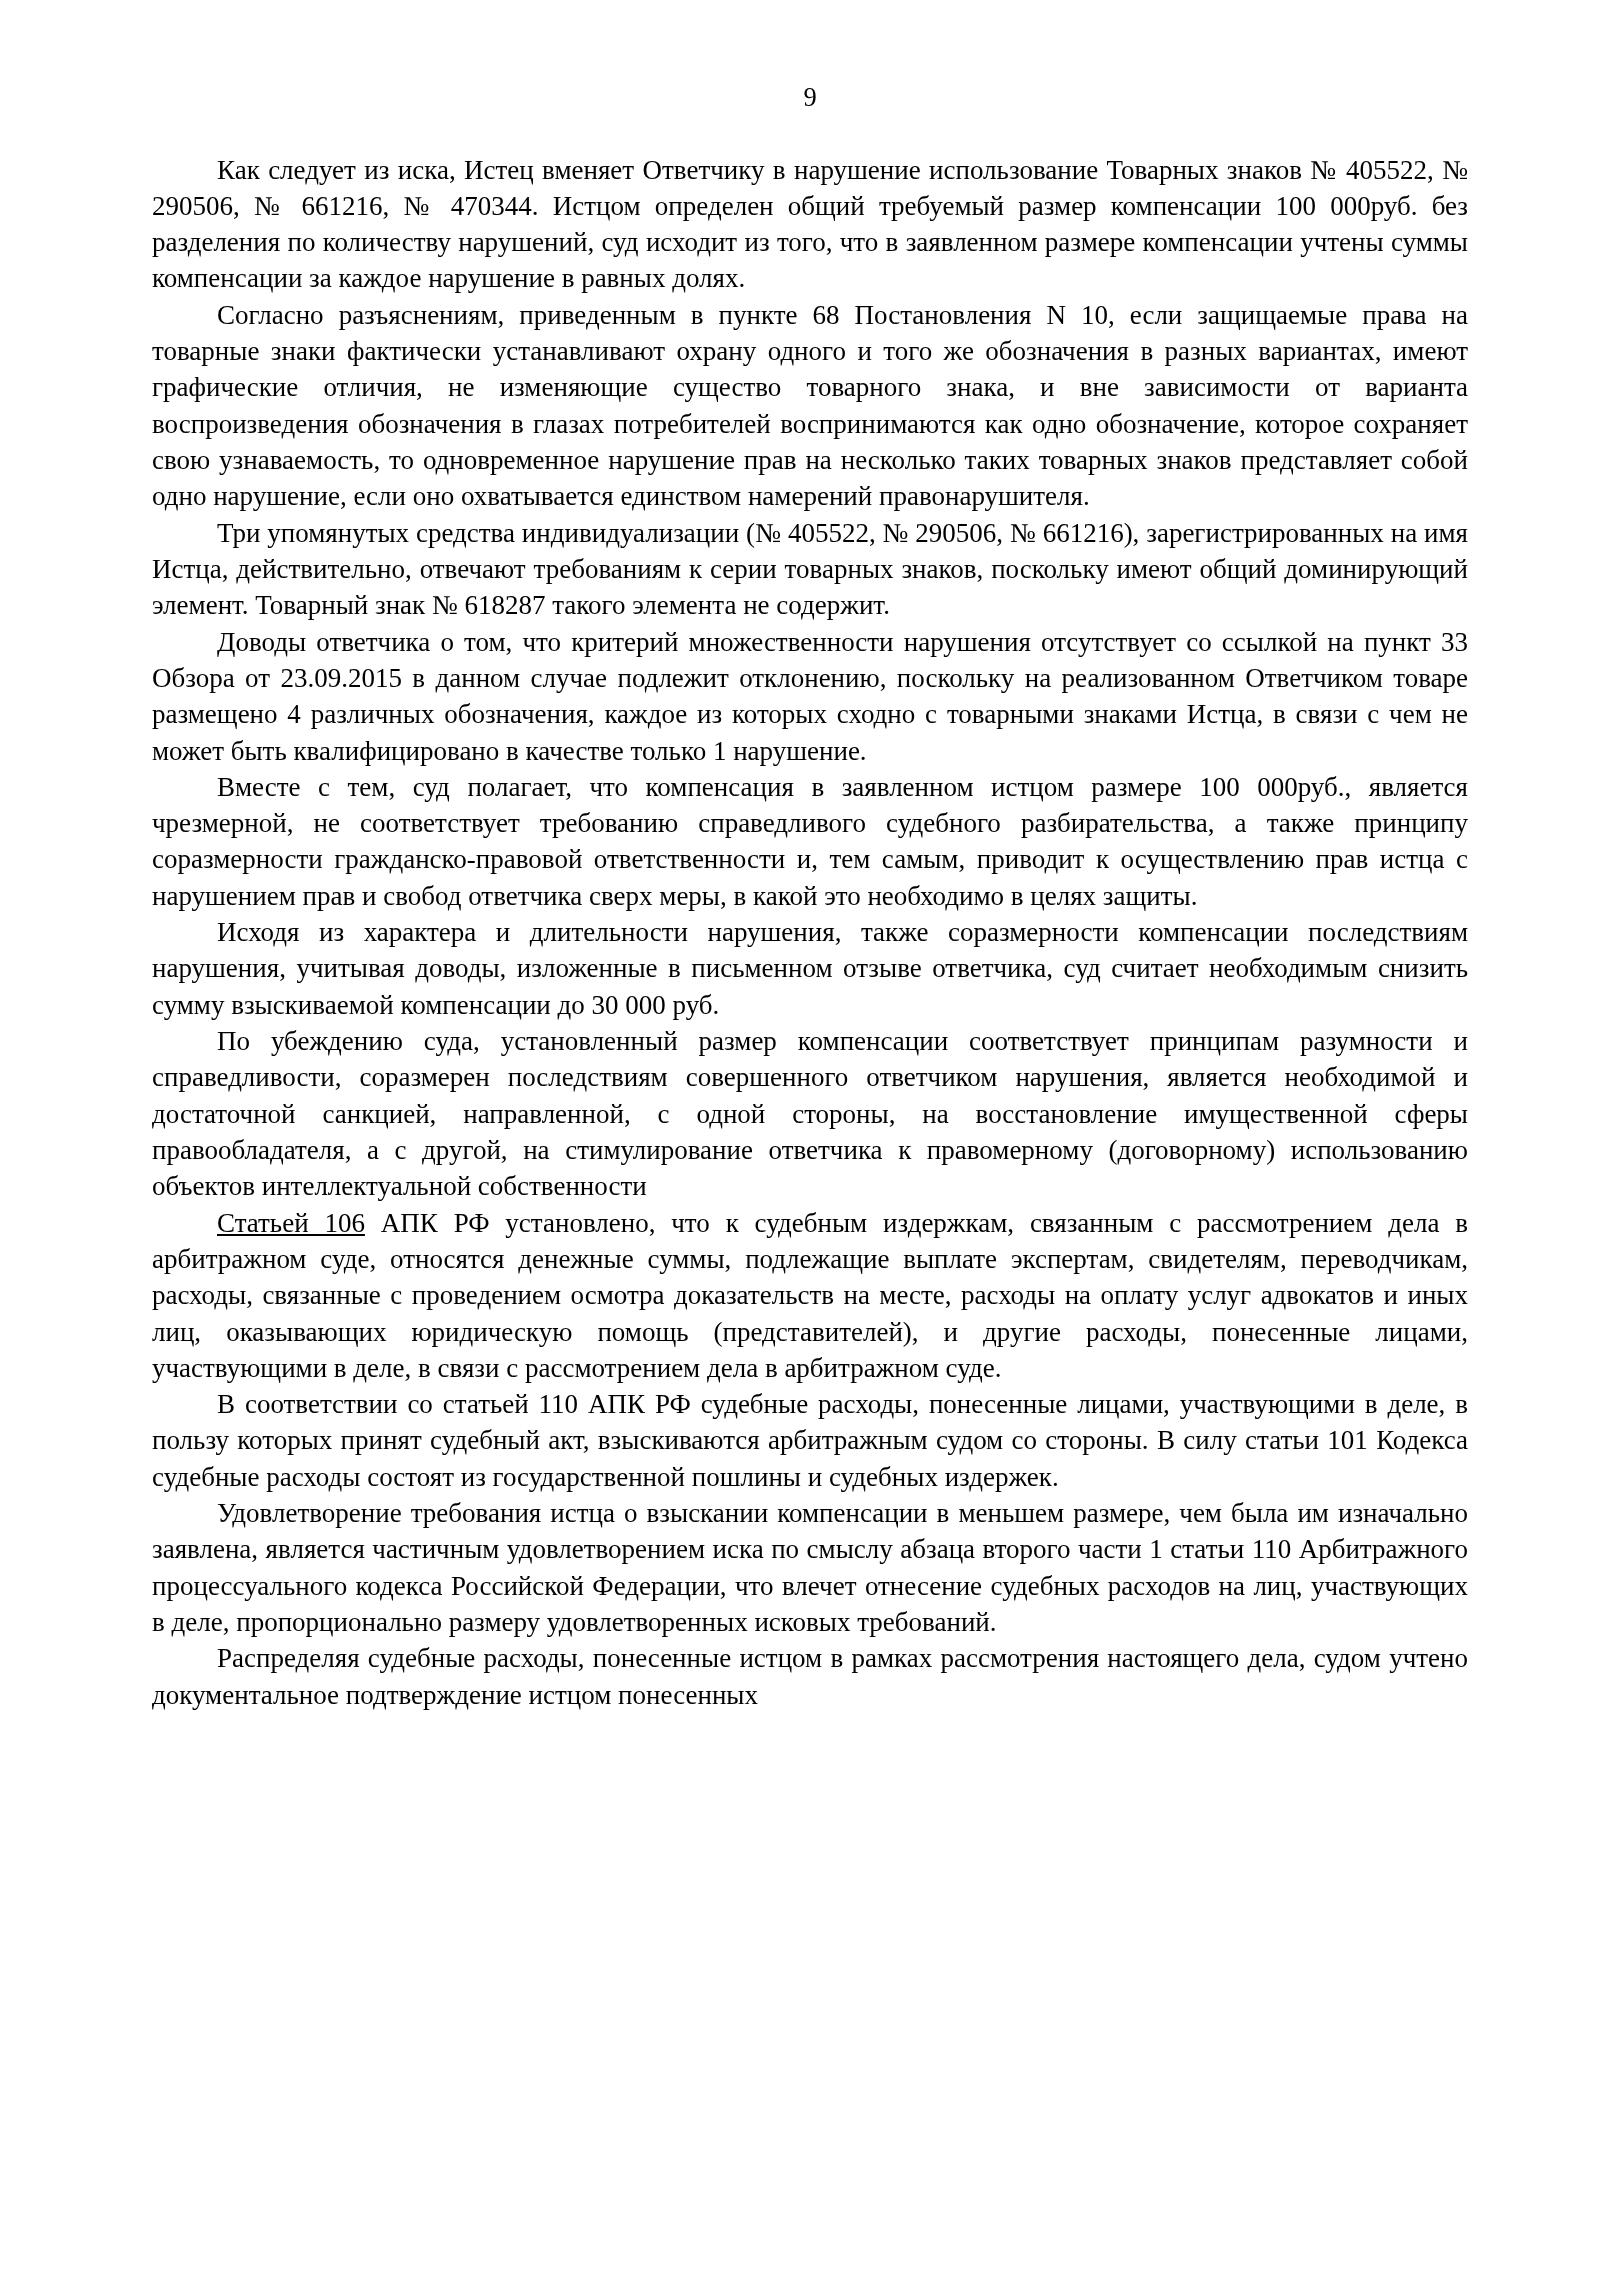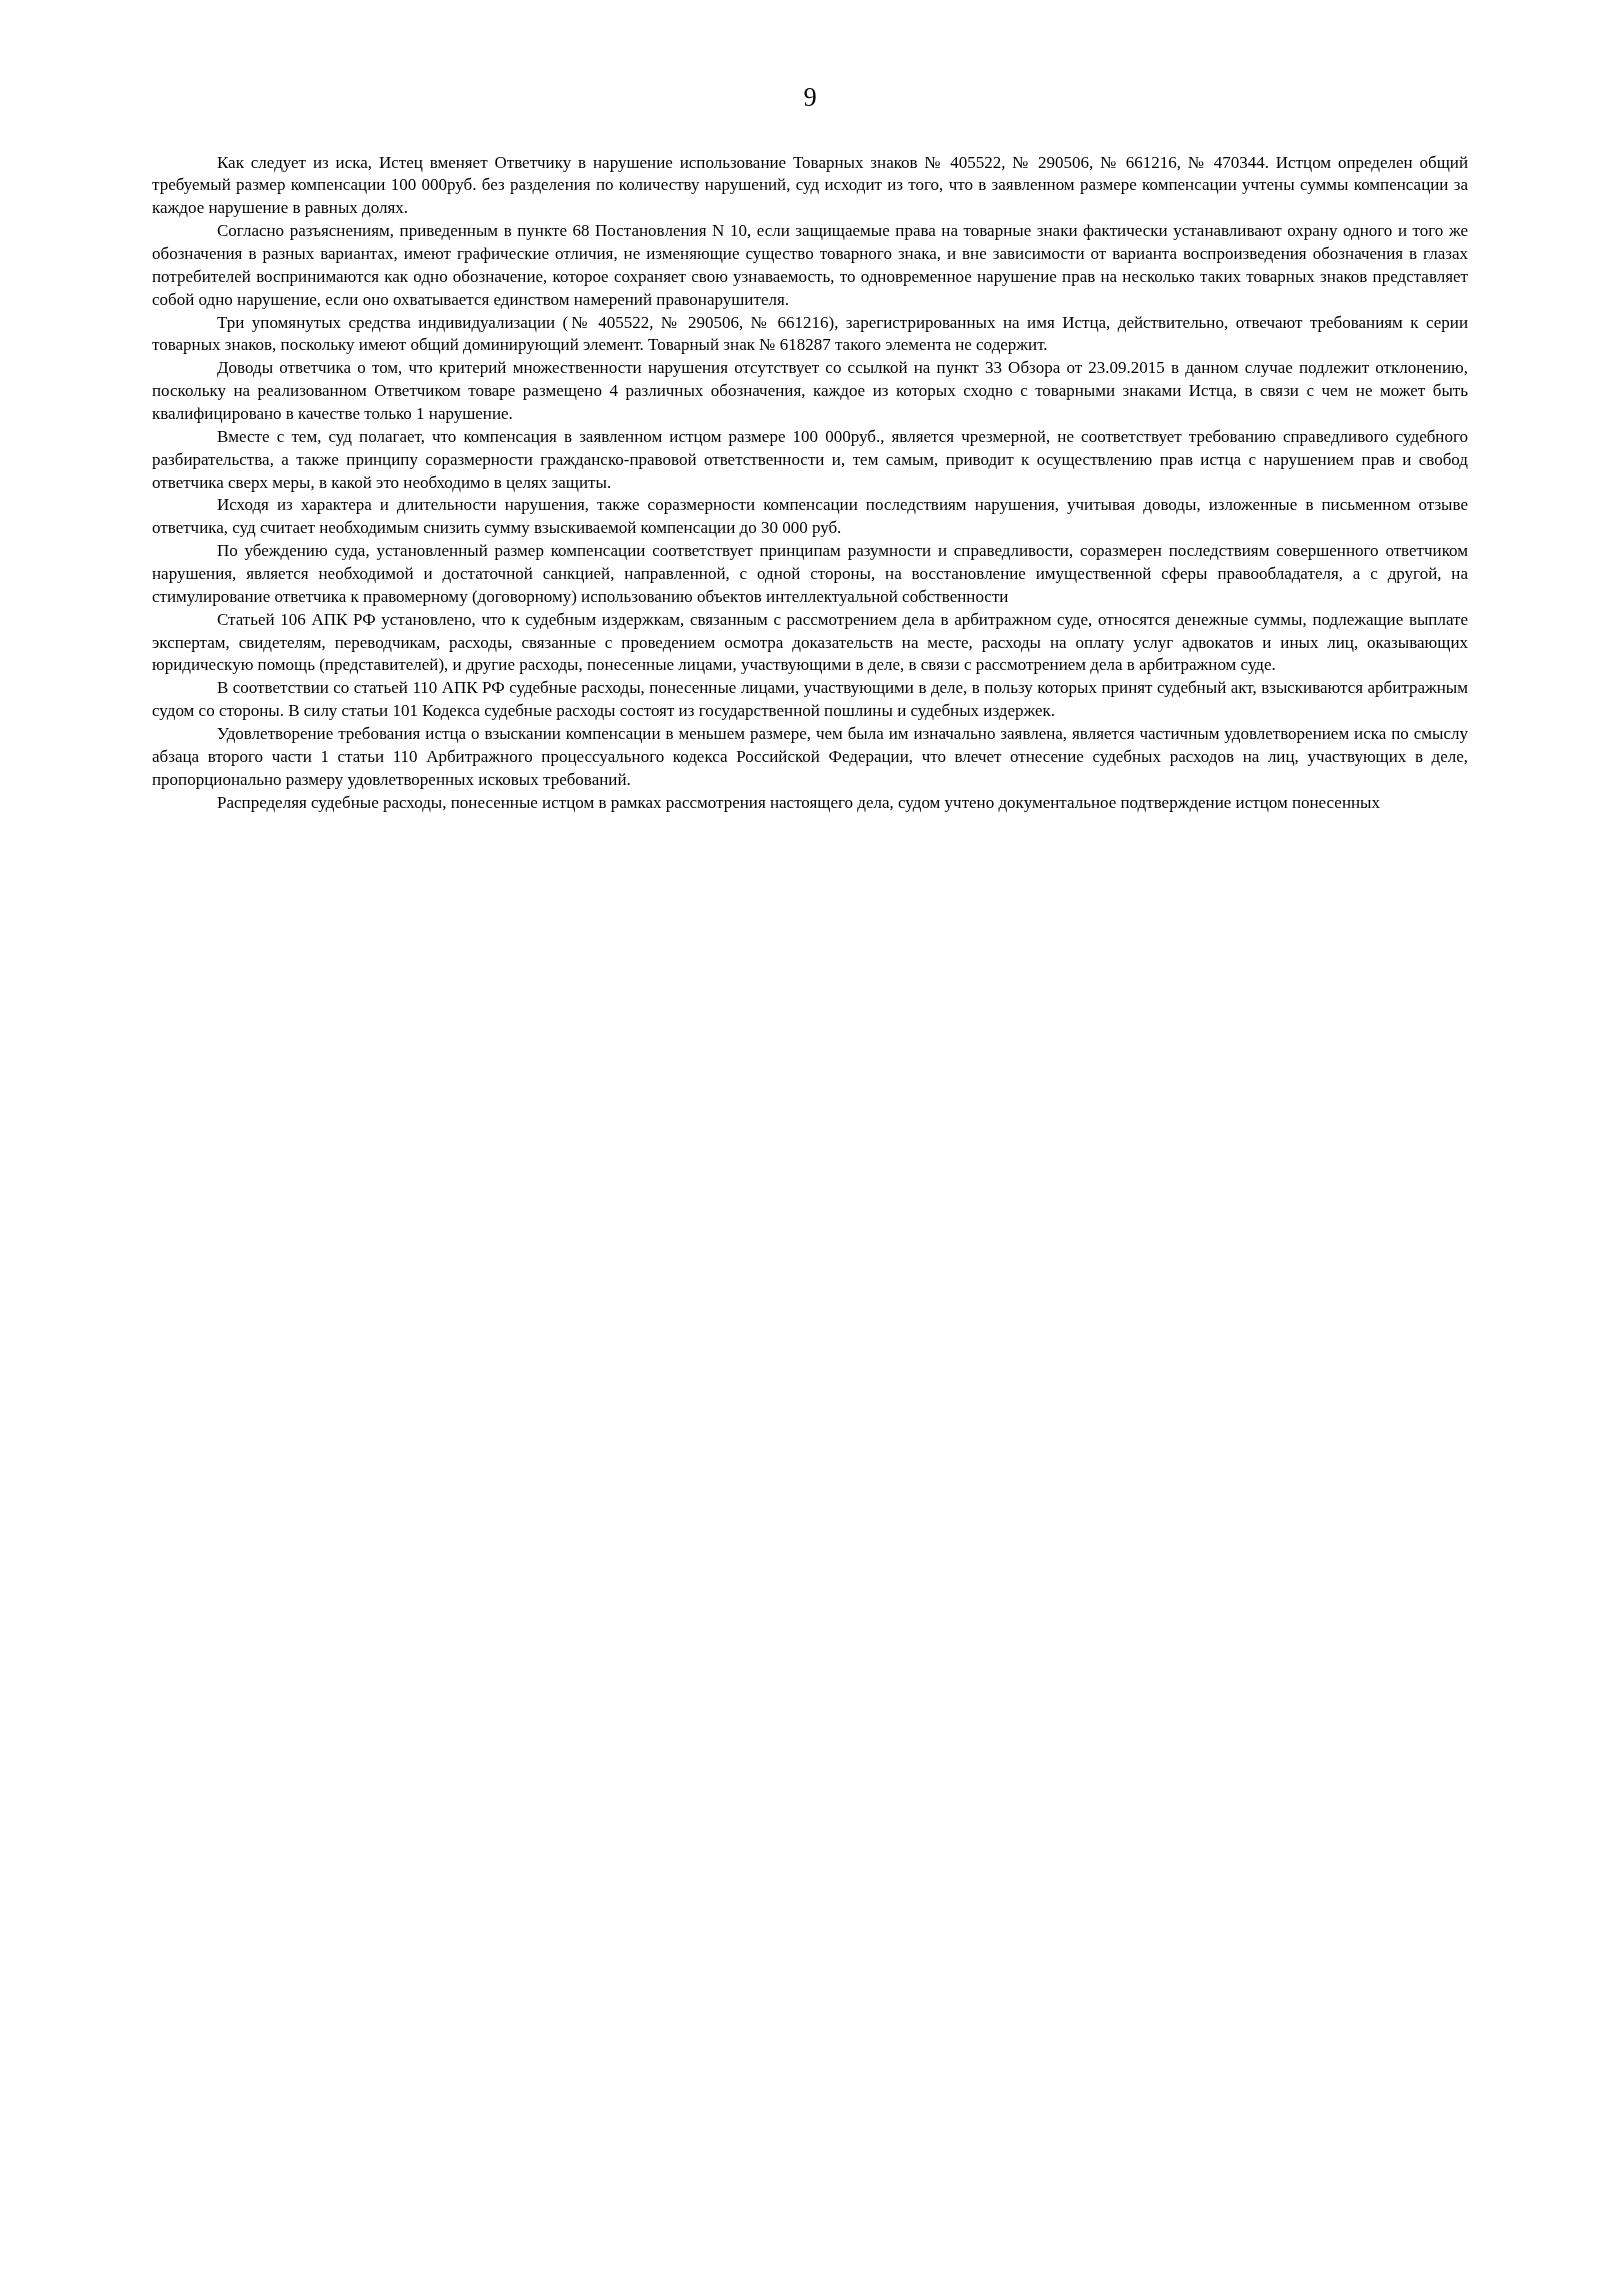--- a/index.html
+++ b/index.html
@@ -18,30 +18,31 @@
     color: #000000;
   }
   .page-number {
     text-align: center;
     font-size: 26.5px;
     line-height: 1;
     margin-bottom: 41px;
     font-family: "Liberation Serif", serif;
   }
   .body-text {
-    font-size: 17px;
+    font-size: 27px;
     line-height: 1.345;
     text-align: justify;
     text-justify: inter-word;
   }
   .body-text p {
     margin: 0;
     text-indent: 65px;
   }
   .u {
+    text-decoration: underline;
   }
 </style>
 </head>
 <body>
 
 <div class="page">
 
   <div class="page-number">9</div>
 
   <div class="body-text">

